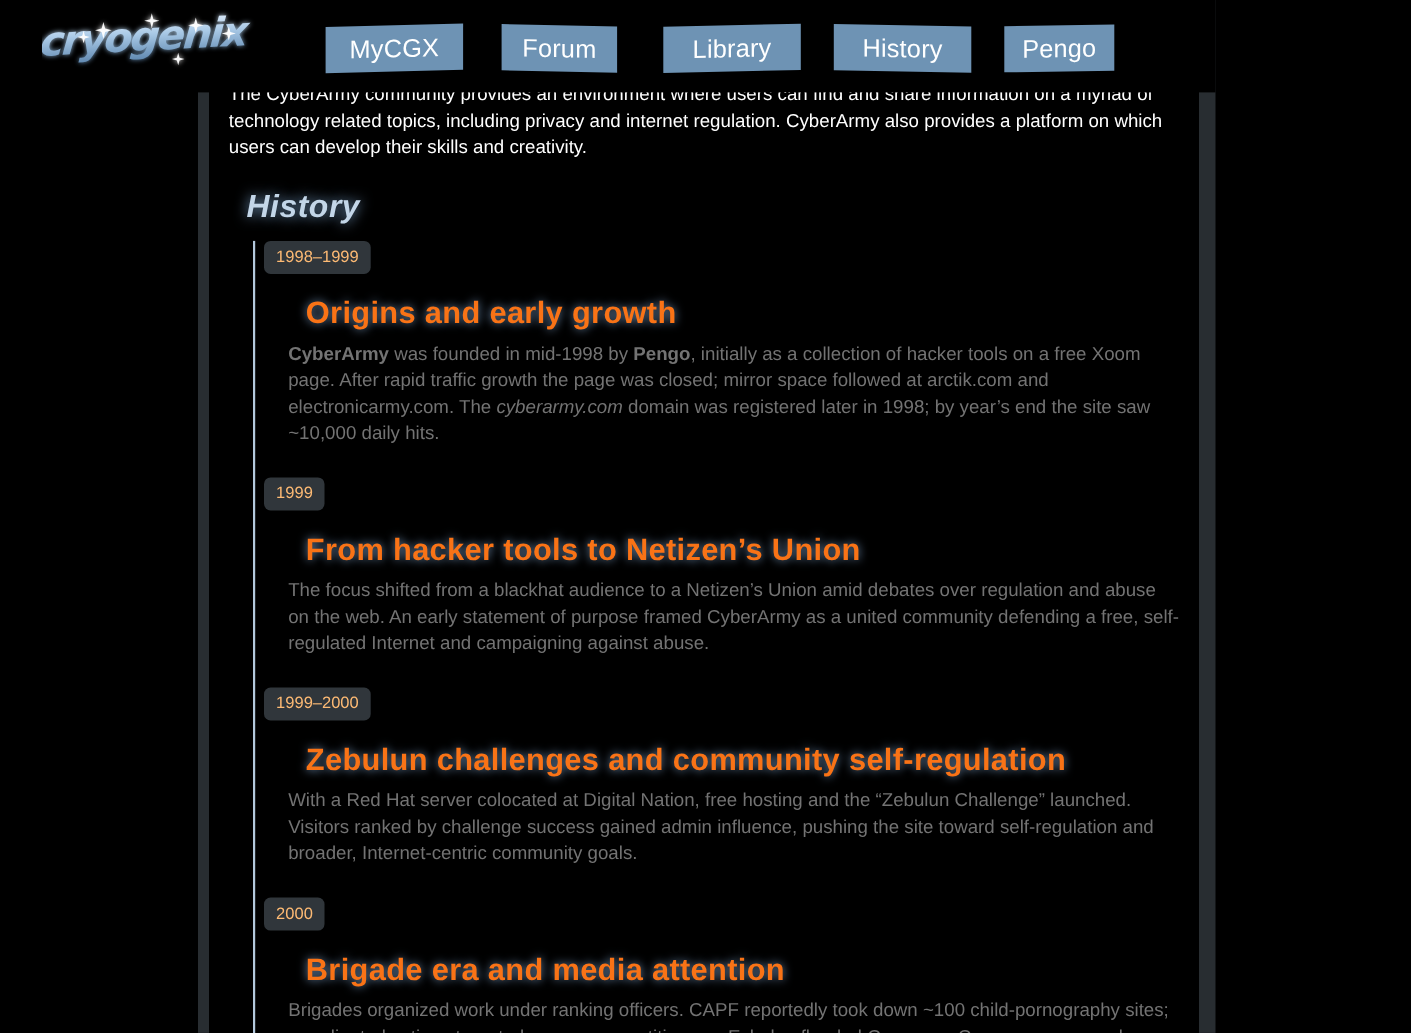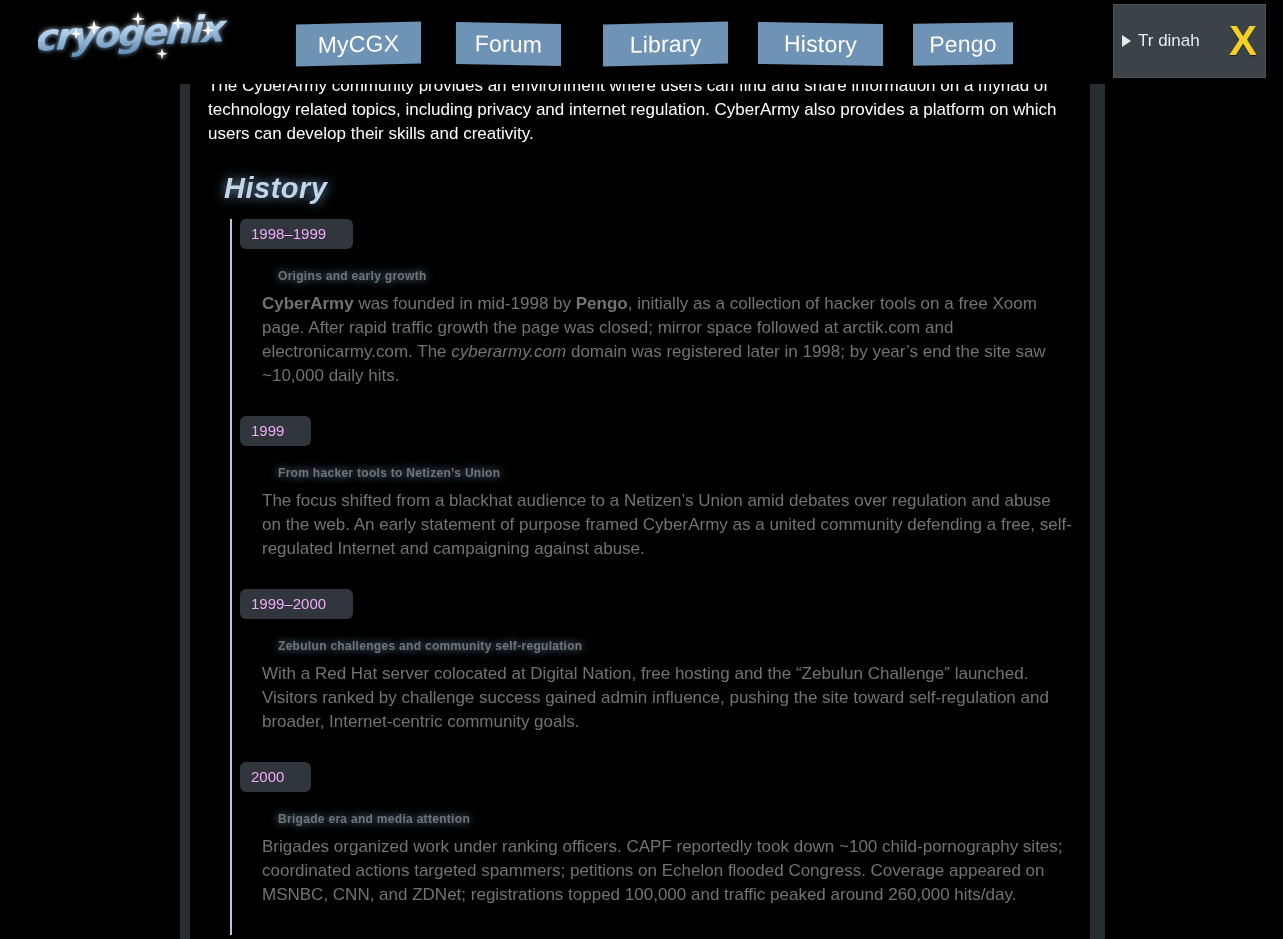--- a/index.html
+++ b/index.html
@@ -182,34 +182,34 @@
     position: relative;
     margin-left: 22px;
     padding-left: 18px;
     border-left: 2px solid #b3c8dc;
   }
   .tl-entry { position: relative; padding-bottom: 10px; }
 
   .tl-date {
     display: inline-block;
     background: #30363b;
-    color: #f0abfc;
+    color: #fdba74;
     font-size: 15px;
     line-height: 1;
-    padding: 7px 27px 8px 11px;
+    padding: 7px 11px 8px 11px;
     border-radius: 6px;
     margin-left: -10px;
     margin-bottom: 6px;
     white-space: nowrap;
   }
   .tl-head {
     margin: 14px 0 9px 28px;
-    font-size: 12px;
+    font-size: 28px;
     font-weight: 700;
-    color: #737373;
+    color: #f97316;
     text-shadow: 0 0 9px rgba(140,180,225,.8);
     letter-spacing: .3px;
   }
   .tl-body {
     margin: 0 0 18px 12px;
     color: #737373;
     font-size: 17px;
     line-height: 24px;
     max-width: 855px;
   }
@@ -271,25 +271,20 @@
       </button>
       <button class="nav-btn">
         <span>History</span>
       </button>
       <button class="nav-btn">
         <span>Pengo</span>
       </button>
     </nav>
   </div>
 
-  <div id="player">
-    <div id="player-play"></div>
-    <div id="player-title">Tr dinah</div>
-    <div id="player-close">X</div>
-  </div>
 
   <main id="content">
 
     <h2 class="section-title-cut">About the CyberArmy</h2>
 
     <p class="intro">The CyberArmy community provides an environment where users can find and share information on a myriad of technology related topics, including privacy and internet regulation. CyberArmy also provides a platform on which users can develop their skills and creativity.</p>
 
     <h2 class="history-title">History</h2>
 
     <div id="timeline">

